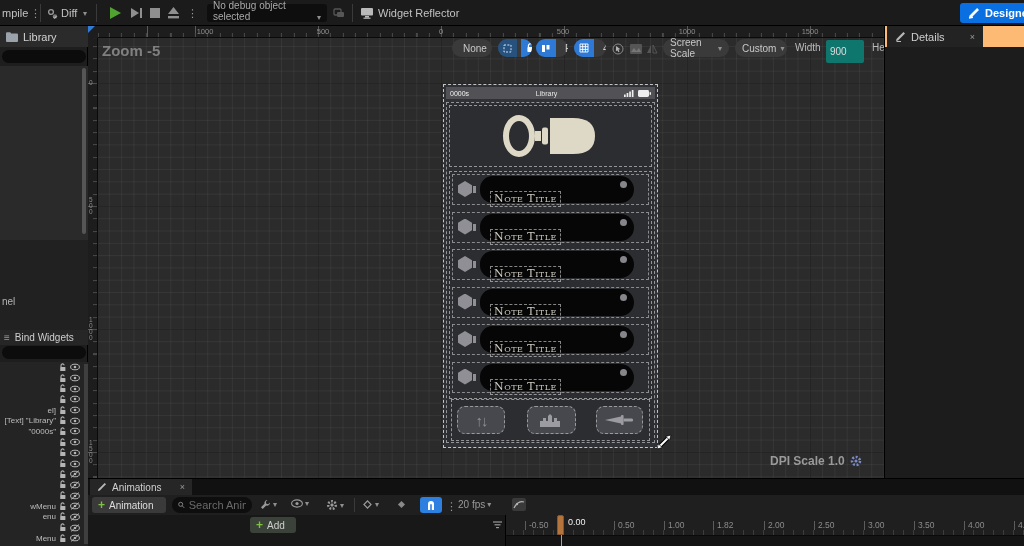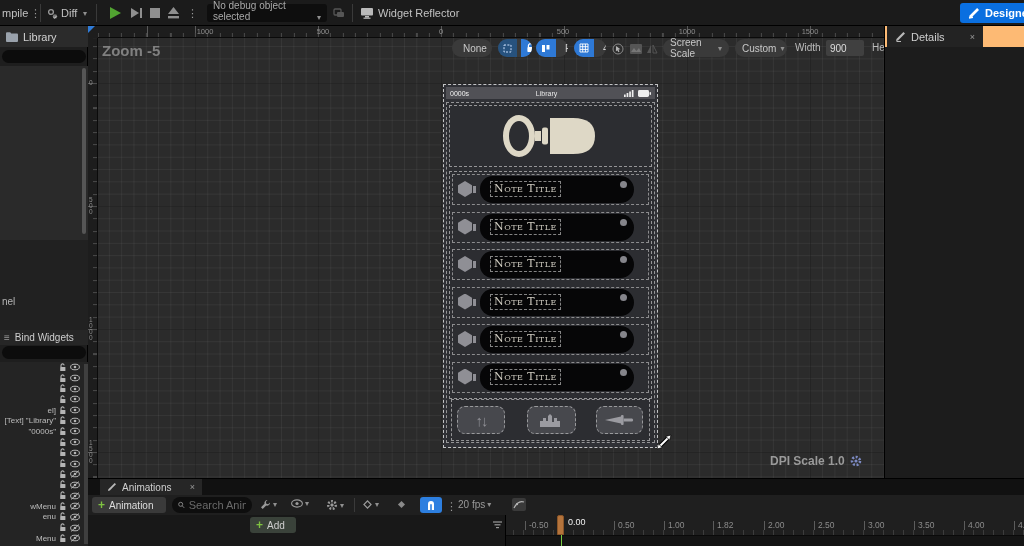--- a/index.html
+++ b/index.html
@@ -54,50 +54,50 @@
   .dpi{position:absolute;left:682px;top:428px;display:flex;align-items:center;gap:5px;color:#9a9a9a;font-size:12px;font-weight:bold}
 
   
   .ctoolbar{position:absolute;left:360px;top:11px;width:436px;height:22px;font-size:10px;color:#c8c8c8}
   .pill{position:absolute;top:2px;height:18px;background:#3a3a3a;border-radius:9px;display:flex;align-items:center;gap:4px;padding:0 7px}
   .seg{display:flex;align-items:center;height:18px;padding:0 5px}
   .pill.split{padding:0;overflow:hidden}
   .blueseg{background:#2e79d6}
   .darkblueseg{background:#27527e}
   .inlabel{position:absolute;top:5px;color:#bdbdbd;font-size:10px}
-  .numinput{position:absolute;top:3px;height:16px;background:#404040;border-radius:2px;color:#ddd;font-size:10px;padding:0 4px;width:38px}
+  .numinput{position:absolute;top:3px;height:23px;background:#0f766e;border-radius:2px;color:#ddd;font-size:10px;padding:0 4px;width:38px}
 
   
   .dashed{border:1px dashed rgba(235,235,235,.55)}
   .widget{position:absolute;left:355px;top:58px;width:215px;height:364px;border:1px dashed rgba(245,245,245,.75);background:#303136}
   .statusbar{position:absolute;left:2px;top:2px;right:2px;height:12px;background:#515156;display:flex;align-items:center;padding:0 4px;color:#f2f2f2;font-size:7px}
   .statusbar .mid{flex:1;text-align:center;font-size:7px;color:#e8e8e8}
   .wbody{position:absolute;left:2px;top:17px;right:2px;height:341px;background:#2c2d31}
   .logorow{position:absolute;left:2px;top:2px;right:2px;height:62px;display:flex;align-items:center;justify-content:center}
   .notes{position:absolute;left:2px;top:68px;right:2px;height:228px;padding-top:2px}
   .note-row{position:relative;height:31px;margin:0 2px 6.5px 2px;border:1px dashed rgba(235,235,235,.5);padding:1px}
   .hex{position:absolute;left:5px;top:6px;width:14px;height:16px;background:#8f8f95;clip-path:polygon(50% 0,100% 26%,100% 74%,50% 100%,0 74%,0 26%)}
   .hexnub{position:absolute;left:20px;top:11px;width:3px;height:7px;background:#8f8f95}
   .npill{position:absolute;left:27px;top:1px;right:14px;height:27px;background:#060607;border-radius:13px 14px 14px 13px}
-  .ntext{position:absolute;left:10px;top:5px;font-family:"DejaVu Serif",serif;font-variant:small-caps;font-size:11px;letter-spacing:.5px;color:#cfcbc0;border:1px dashed rgba(235,235,235,.55);padding:0 3px;line-height:14px}
+  .ntext{position:absolute;left:10px;top:15px;font-family:"DejaVu Serif",serif;font-variant:small-caps;font-size:11px;letter-spacing:.5px;color:#cfcbc0;border:1px dashed rgba(235,235,235,.55);padding:0 3px;line-height:14px}
   .ndot{position:absolute;right:7px;top:5px;width:7px;height:7px;border-radius:50%;background:#85858b}
   .btnrow{position:absolute;left:4px;right:4px;top:296px;height:42px}
   .wbtn{position:absolute;top:6px;height:28px;background:rgba(128,128,138,.33);border:1px dashed rgba(235,235,235,.5);border-radius:8px;display:flex;align-items:center;justify-content:center;color:#9b9ba1}
   .sorticon{font-size:15px;letter-spacing:-2px;color:#8e8e94}
 
   
   .details{position:absolute;left:884px;top:26px;width:140px;height:452px;background:#1c1c1c;border-left:1px solid #000}
   .dtabbar{height:21px;background:#fdba74;display:flex}
   .dtab{margin-left:2px;height:21px;background:#232323;display:flex;align-items:center;gap:5px;padding:0 8px;color:#d0d0d0;font-size:11px;width:96px}
   .dtab .x{margin-left:auto;color:#9a9a9a;font-size:9px}
 
   
   .bottom{position:absolute;left:88px;top:478px;width:936px;height:68px;background:#161616;border-top:1px solid #000}
   .btabbar{position:absolute;left:0;top:0;right:0;height:16px;background:#111}
-  .btab{position:absolute;left:12px;top:0;width:102px;height:16px;background:#262626;display:flex;align-items:center;gap:5px;padding:0 7px;color:#d0d0d0;font-size:10px}
+  .btab{position:absolute;left:2px;top:0;width:102px;height:16px;background:#262626;display:flex;align-items:center;gap:5px;padding:0 7px;color:#d0d0d0;font-size:10px}
   .btab .x{margin-left:auto;color:#9a9a9a;font-size:9px}
   .btoolbar{position:absolute;left:0;top:16px;right:0;height:20px;background:#1f1f1f;color:#b5b5b5;font-size:10px}
   .anim-btn{position:absolute;left:4px;top:2px;width:74px;height:16px;background:#3a3a3a;border-radius:3px;display:flex;align-items:center;gap:4px;padding:0 6px;color:#ddd}
   .plus{color:#7fc241;font-weight:bold;font-size:12px;line-height:10px}
   .searchpill{position:absolute;top:2px;height:16px;background:#0e0e0e;border-radius:8px;display:flex;align-items:center;gap:4px;padding:0 6px}
   .searchpill input{background:transparent;color:#9a9a9a;font-size:11px;width:100%}
   .searchpill input::placeholder{color:#6a6a6a}
   .icbtn{position:absolute;top:4px;display:flex;align-items:center;gap:2px;color:#9a9a9a}
   .magnetpill{position:absolute;left:332px;top:2px;width:22px;height:16px;background:#2d7fe0;border-radius:3px;display:flex;align-items:center;justify-content:center}
   .bband{position:absolute;left:0;top:36px;right:0;bottom:0}

